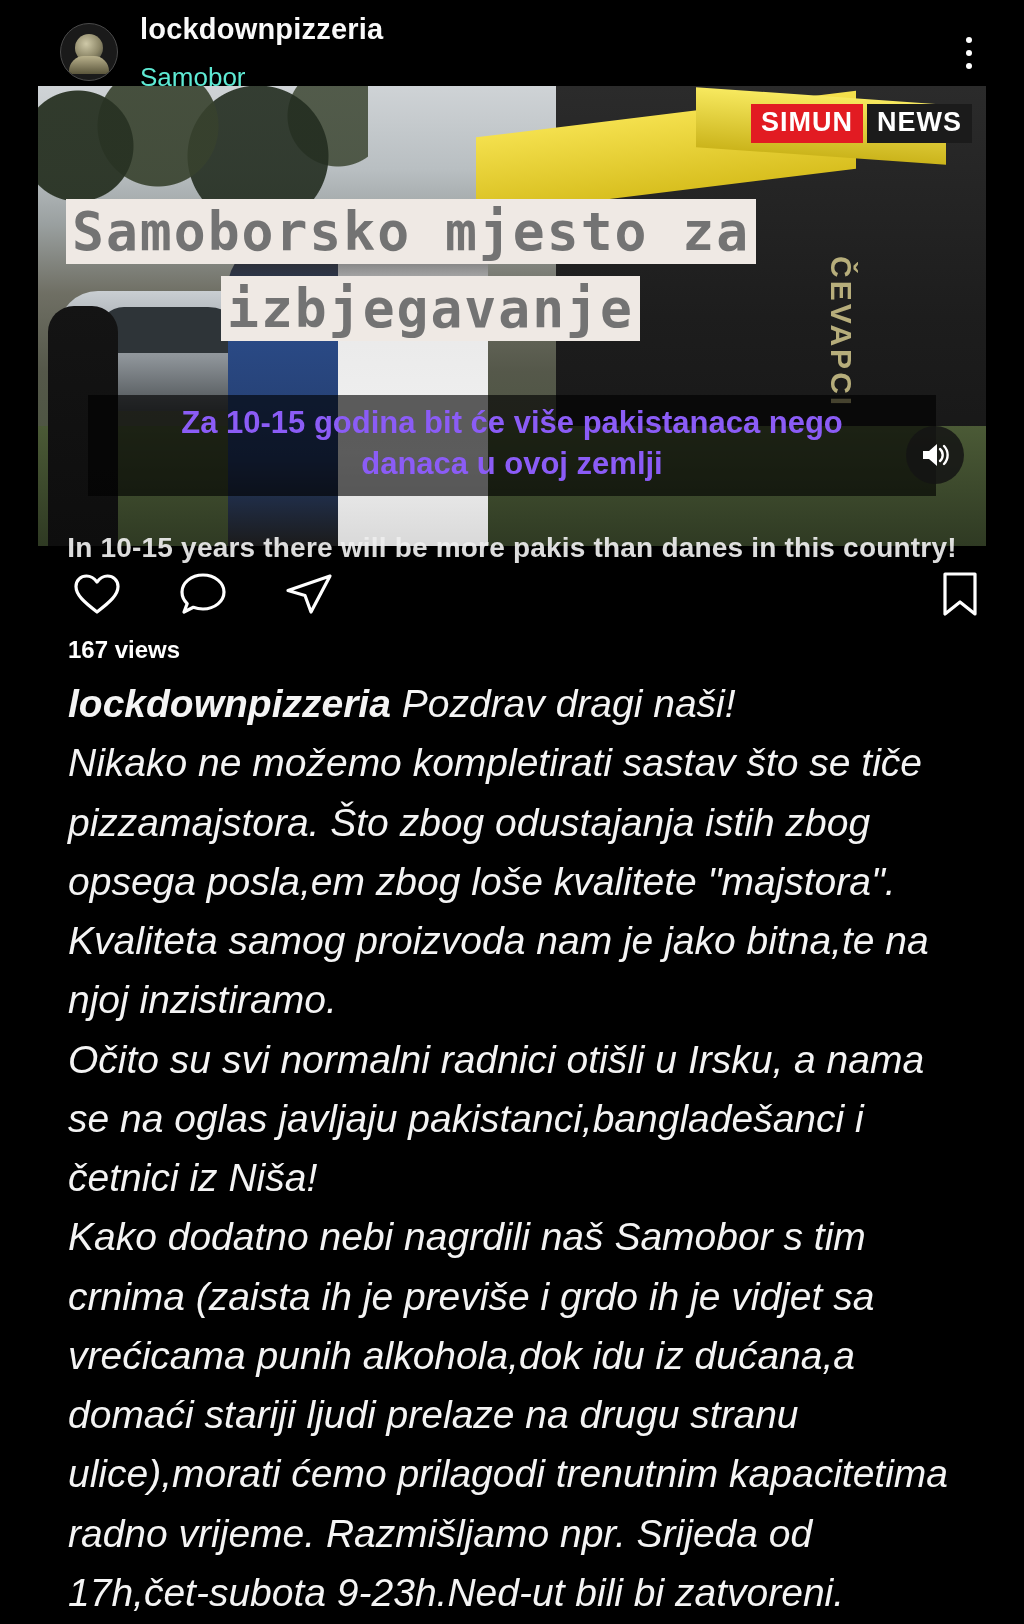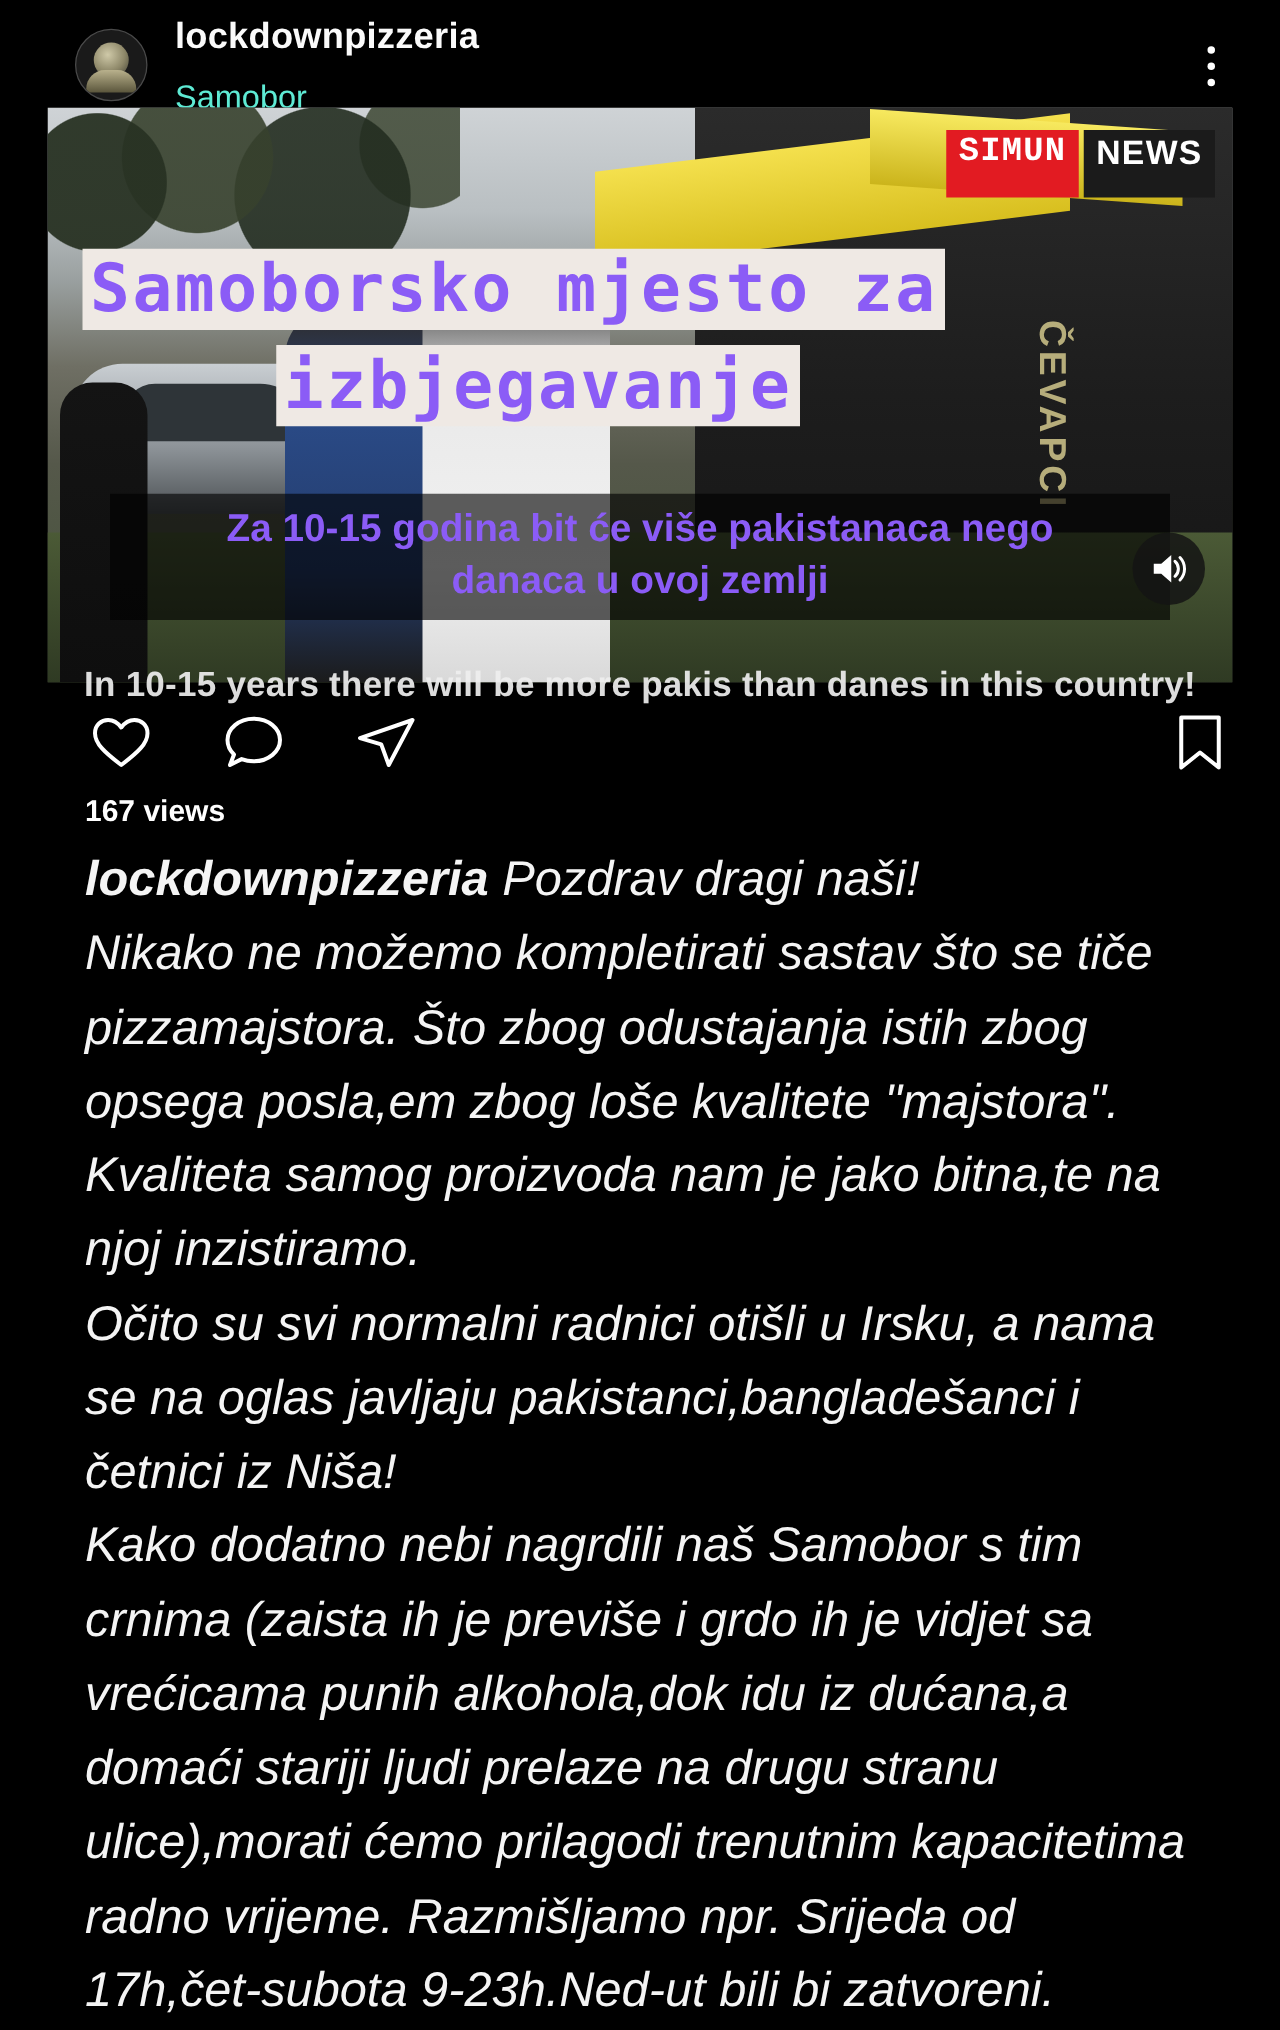--- a/index.html
+++ b/index.html
@@ -167,40 +167,39 @@
     right: 14px; top: 18px;
     display: flex;
     align-items: stretch;
     font-weight: bold;
     font-size: 27px;
     letter-spacing: 1px;
   }
   .news-badge .nb-red {
     background: #e21b22;
     color: #fff;
-    padding: 3px 10px 21px 10px;
-    font-family: Liberation Mono, monospace;
+    padding: 3px 10px 5px 10px;
   }
   .news-badge .nb-dark {
     background: #1b1b1b;
     color: #fff;
     padding: 3px 10px 5px 10px;
     margin-left: 4px;
   }
 
   .headline {
     position: absolute;
     left: 28px;
     top: 108px;
     width: 94%;
   }
   .headline span {
     display: inline;
     background: #efe9e4;
-    color: #8b5cf6;
+    color: #737373;
     font-family: "DejaVu Sans Mono", monospace;
     font-weight: bold;
     font-size: 53px;
     line-height: 1.45;
     letter-spacing: 2px;
     box-decoration-break: clone;
     -webkit-box-decoration-break: clone;
     padding: 2px 6px;
   }
   .headline .l2 { margin-left: 155px; }

